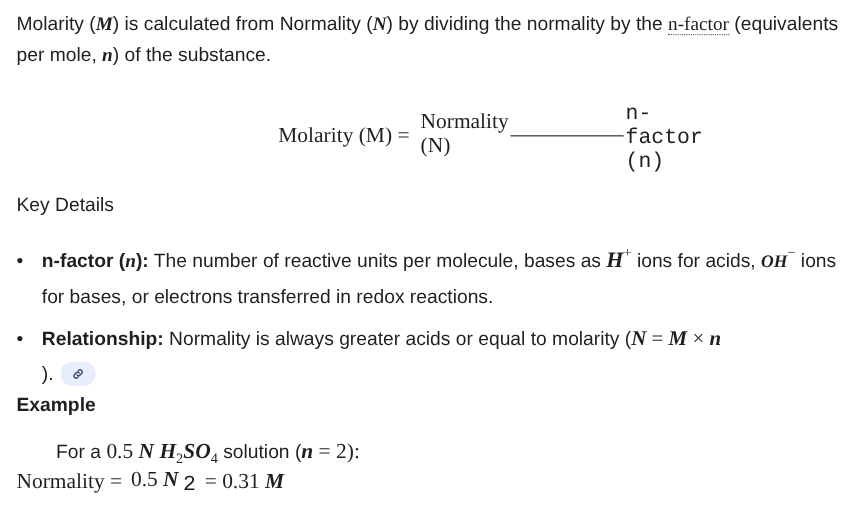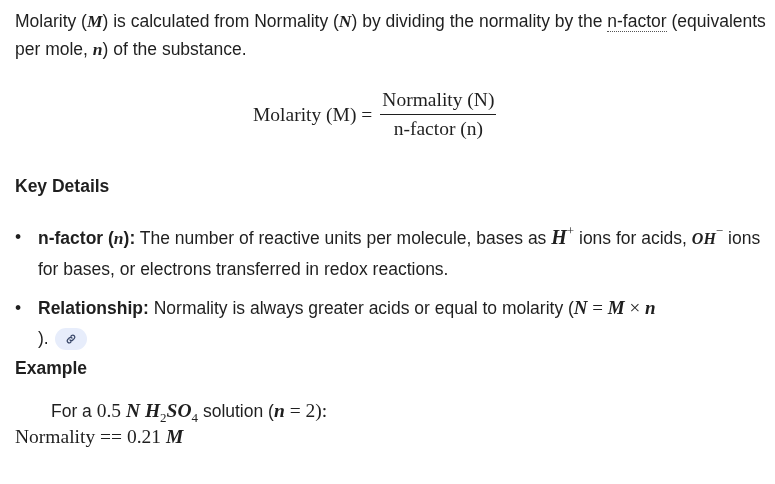--- a/index.html
+++ b/index.html
@@ -2,27 +2,27 @@
 <html><head>
 <meta charset="utf-8">
 <style>
   html, body { margin:0; padding:0; background:#ffffff; }
   body { width:775px; height:484px; overflow:hidden; position:relative;
          font-family:"Liberation Sans", "DejaVu Sans", sans-serif; color:#1f1f1f; font-size:17.5px; }
   .math { font-family:"Liberation Serif", "DejaVu Serif", serif; }
   .mi { font-family:"Liberation Serif", "DejaVu Serif", serif; font-style:italic; font-weight:bold; }
   .mr { font-family:"Liberation Serif", "DejaVu Serif", serif; }
   .p1 { position:absolute; left:15px; top:7px; width:760px; line-height:28px; }
-  .dotted { border-bottom:1.5px dotted #555; }
+  .dotted { border-bottom:1.5px dotted #555;font-family:Liberation Serif, serif; }
   .display { position:absolute; left:253px; top:89px; display:flex; align-items:center; font-size:19.5px; }
-  .frac { display:inline-flex; flex-direction:column; align-items:center; margin-left:8px; }
+  .frac { display:inline-flex; flex-direction:row; align-items:center; margin-left:8px; }
   .frac .num { padding:0 2px 3px; }
-  .frac .den { padding:3px 2px 0; }
+  .frac .den { padding:3px 2px 0;font-family:Liberation Mono, monospace; }
   .frac .bar { width:100%; height:1.3px; background:#1f1f1f; }
-  h3 { position:absolute; left:15px; top:176px; margin:0; font-size:17.5px; font-weight:bold; }
+  h3 { position:absolute; left:15px; top:176px; margin:0; font-size:17.5px; font-weight:normal; }
   .bullet { position:absolute; left:15px; width:755px; line-height:30px; }
   .bullet .dot { position:absolute; left:0; top:0; }
   .bullet .txt { margin-left:23px; display:block; }
   .b1 { top:222px; }
   .b2 { top:293px; }
   .linkchip { display:inline-flex; align-items:center; justify-content:center; width:32px; height:22px;
               border-radius:11px; background:#e7edfb; vertical-align:middle; margin-left:6px; }
   sup.s { font-size:13px; vertical-align:9px; line-height:0; font-style:normal; font-weight:normal; }
   sub.s { font-size:13px; vertical-align:-5px; line-height:0; font-style:normal; font-weight:normal; }
   .ex-title { position:absolute; left:15px; top:358px; font-weight:bold; }
@@ -64,14 +64,19 @@
 </div>
 
 <div class="ex-title">Example</div>
 
 <div class="ex-line">
   <span>For a </span><span class="mr" style="font-size:19.5px">0.5</span>&nbsp;<span class="mi" style="font-size:19.5px">N</span>&nbsp;<span class="mi" style="font-size:19.5px">H</span><sub class="s mr">2</sub><span class="mi" style="font-size:19.5px">SO</span><sub class="s mr">4</sub><span> solution (</span><span class="mi" style="font-size:19.5px">n</span><span class="mr" style="font-size:19.5px"> = 2):</span>
 </div>
 
 <div class="ex-eq math">
   <span>Normality =</span>
-  <span>= 0.21</span>&nbsp;<span class="mi">M</span>
+  <span class="frac">
+    <span class="num"><span>0.5</span>&nbsp;<span class="mi" style="font-weight:bold">N</span></span>
+    <span class="bar"></span>
+    <span class="den">2</span>
+  </span>
+  <span>= 0.31</span>&nbsp;<span class="mi">M</span>
 </div>
 
 </body></html>

